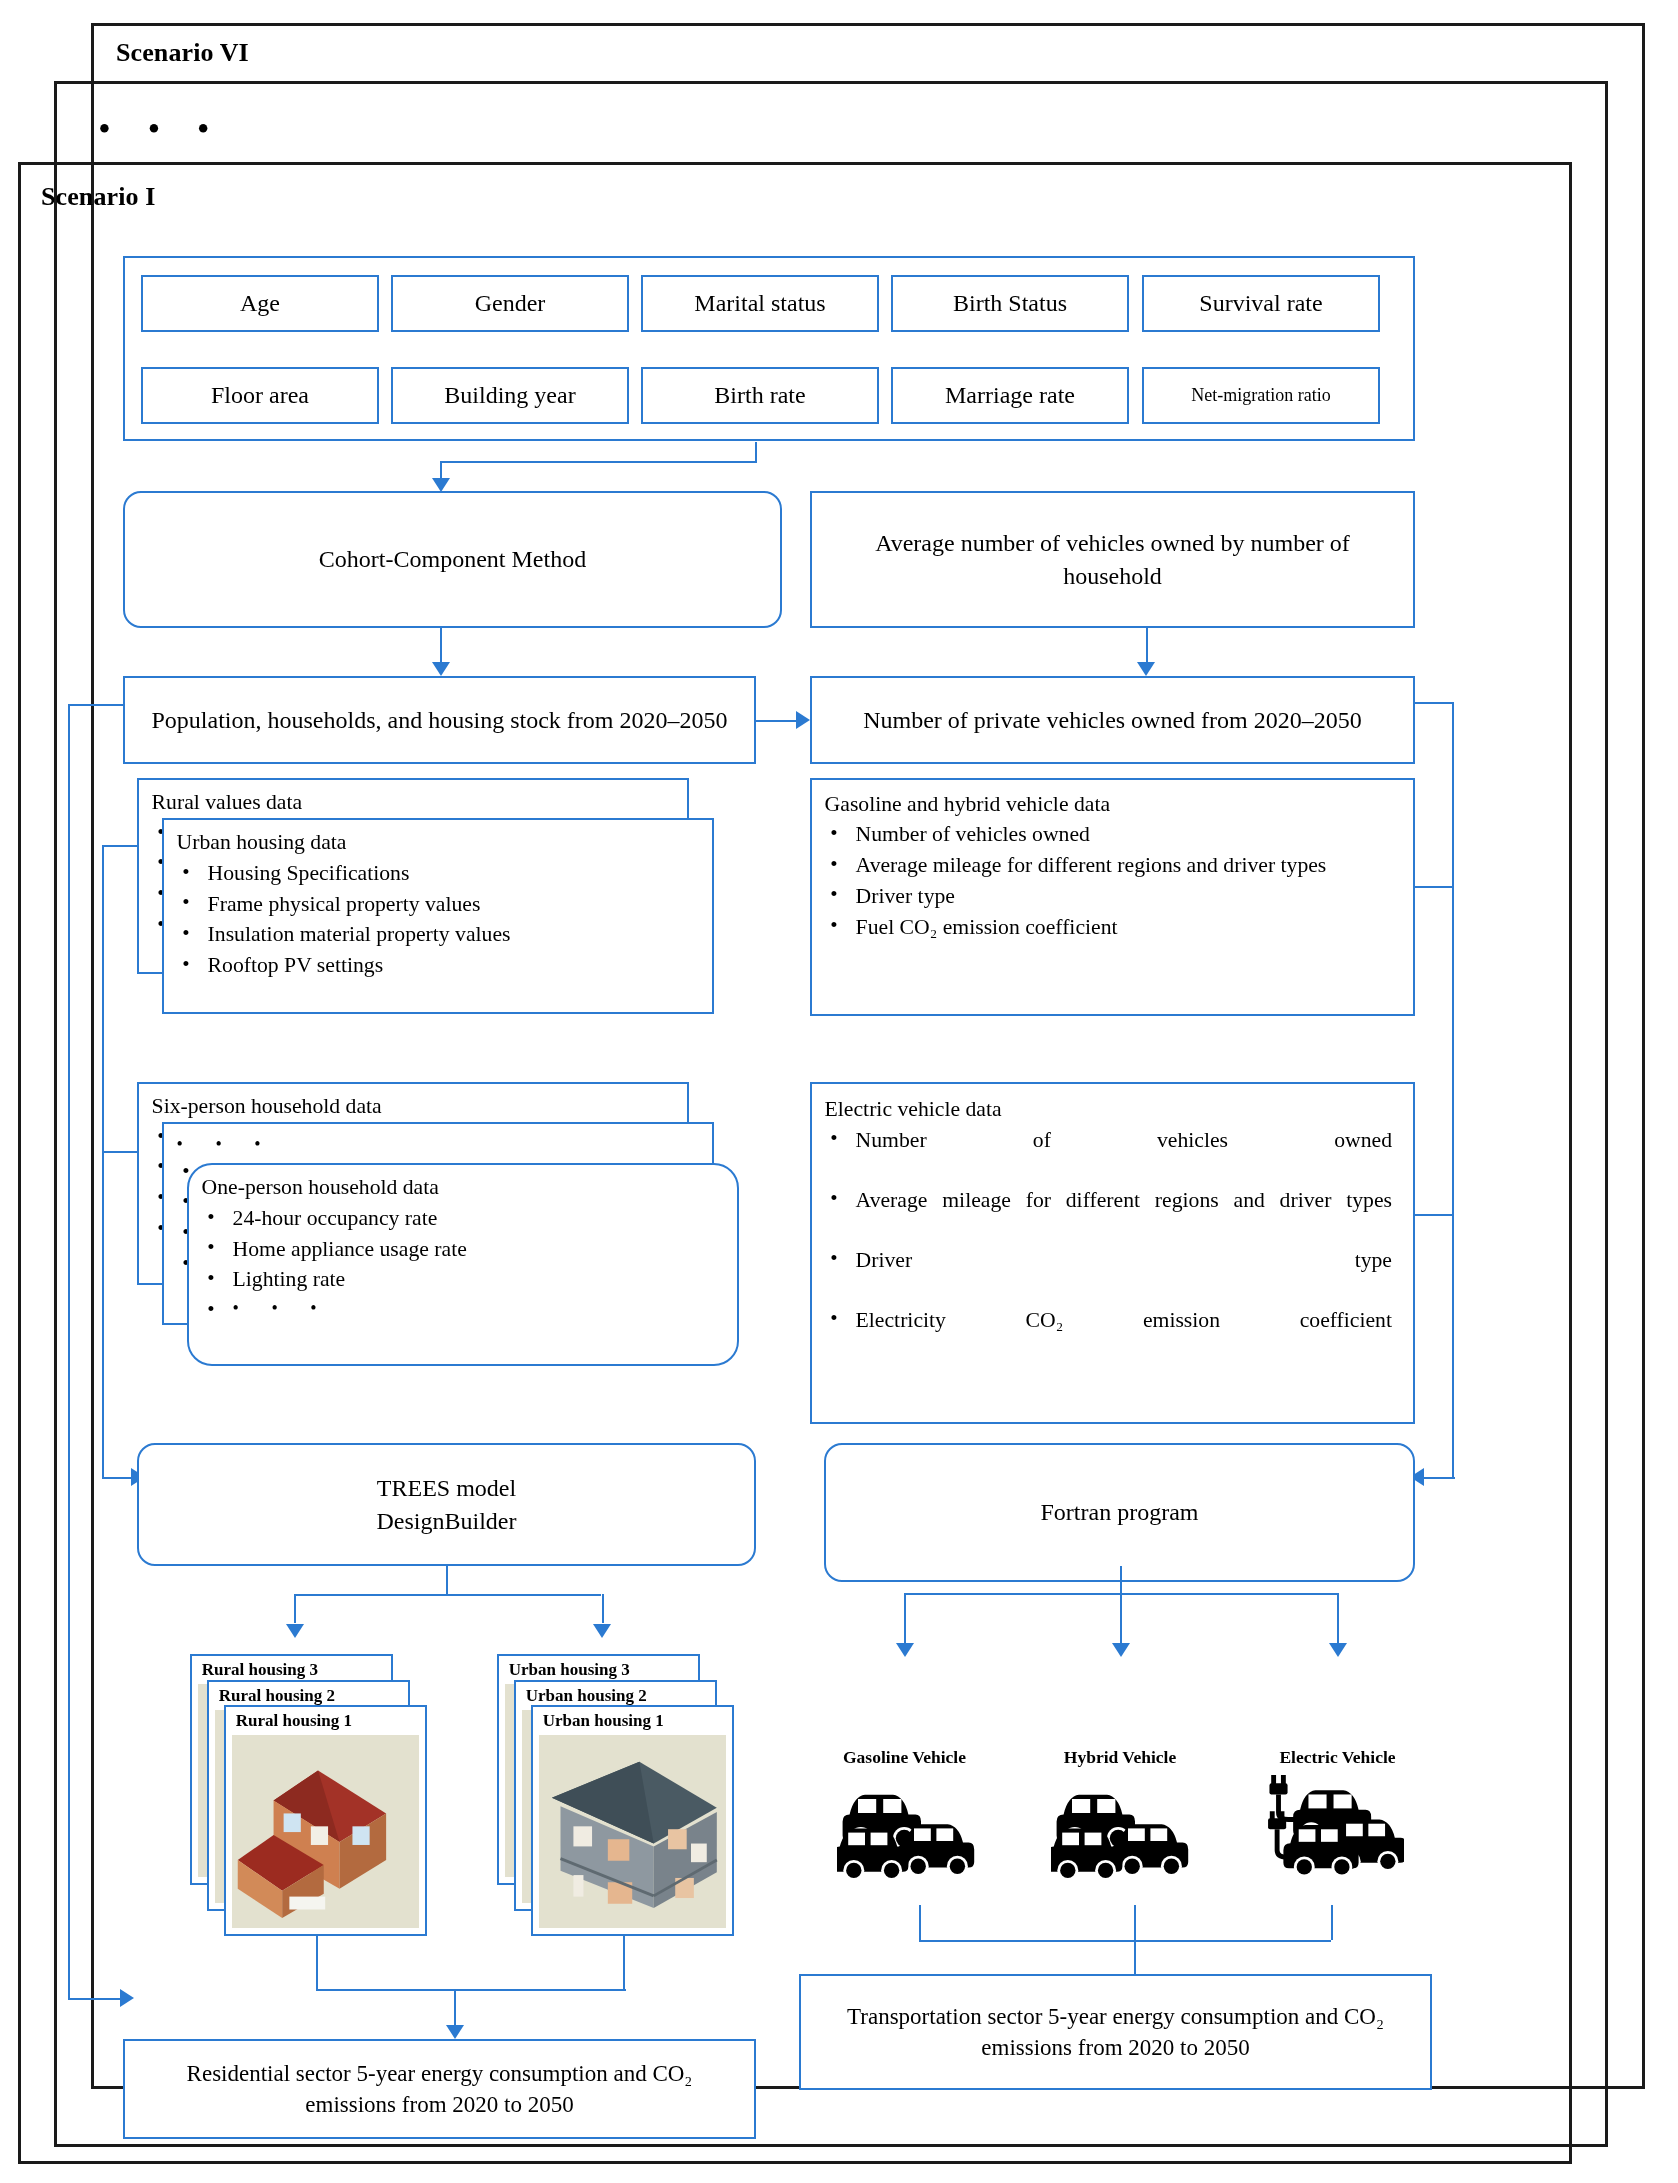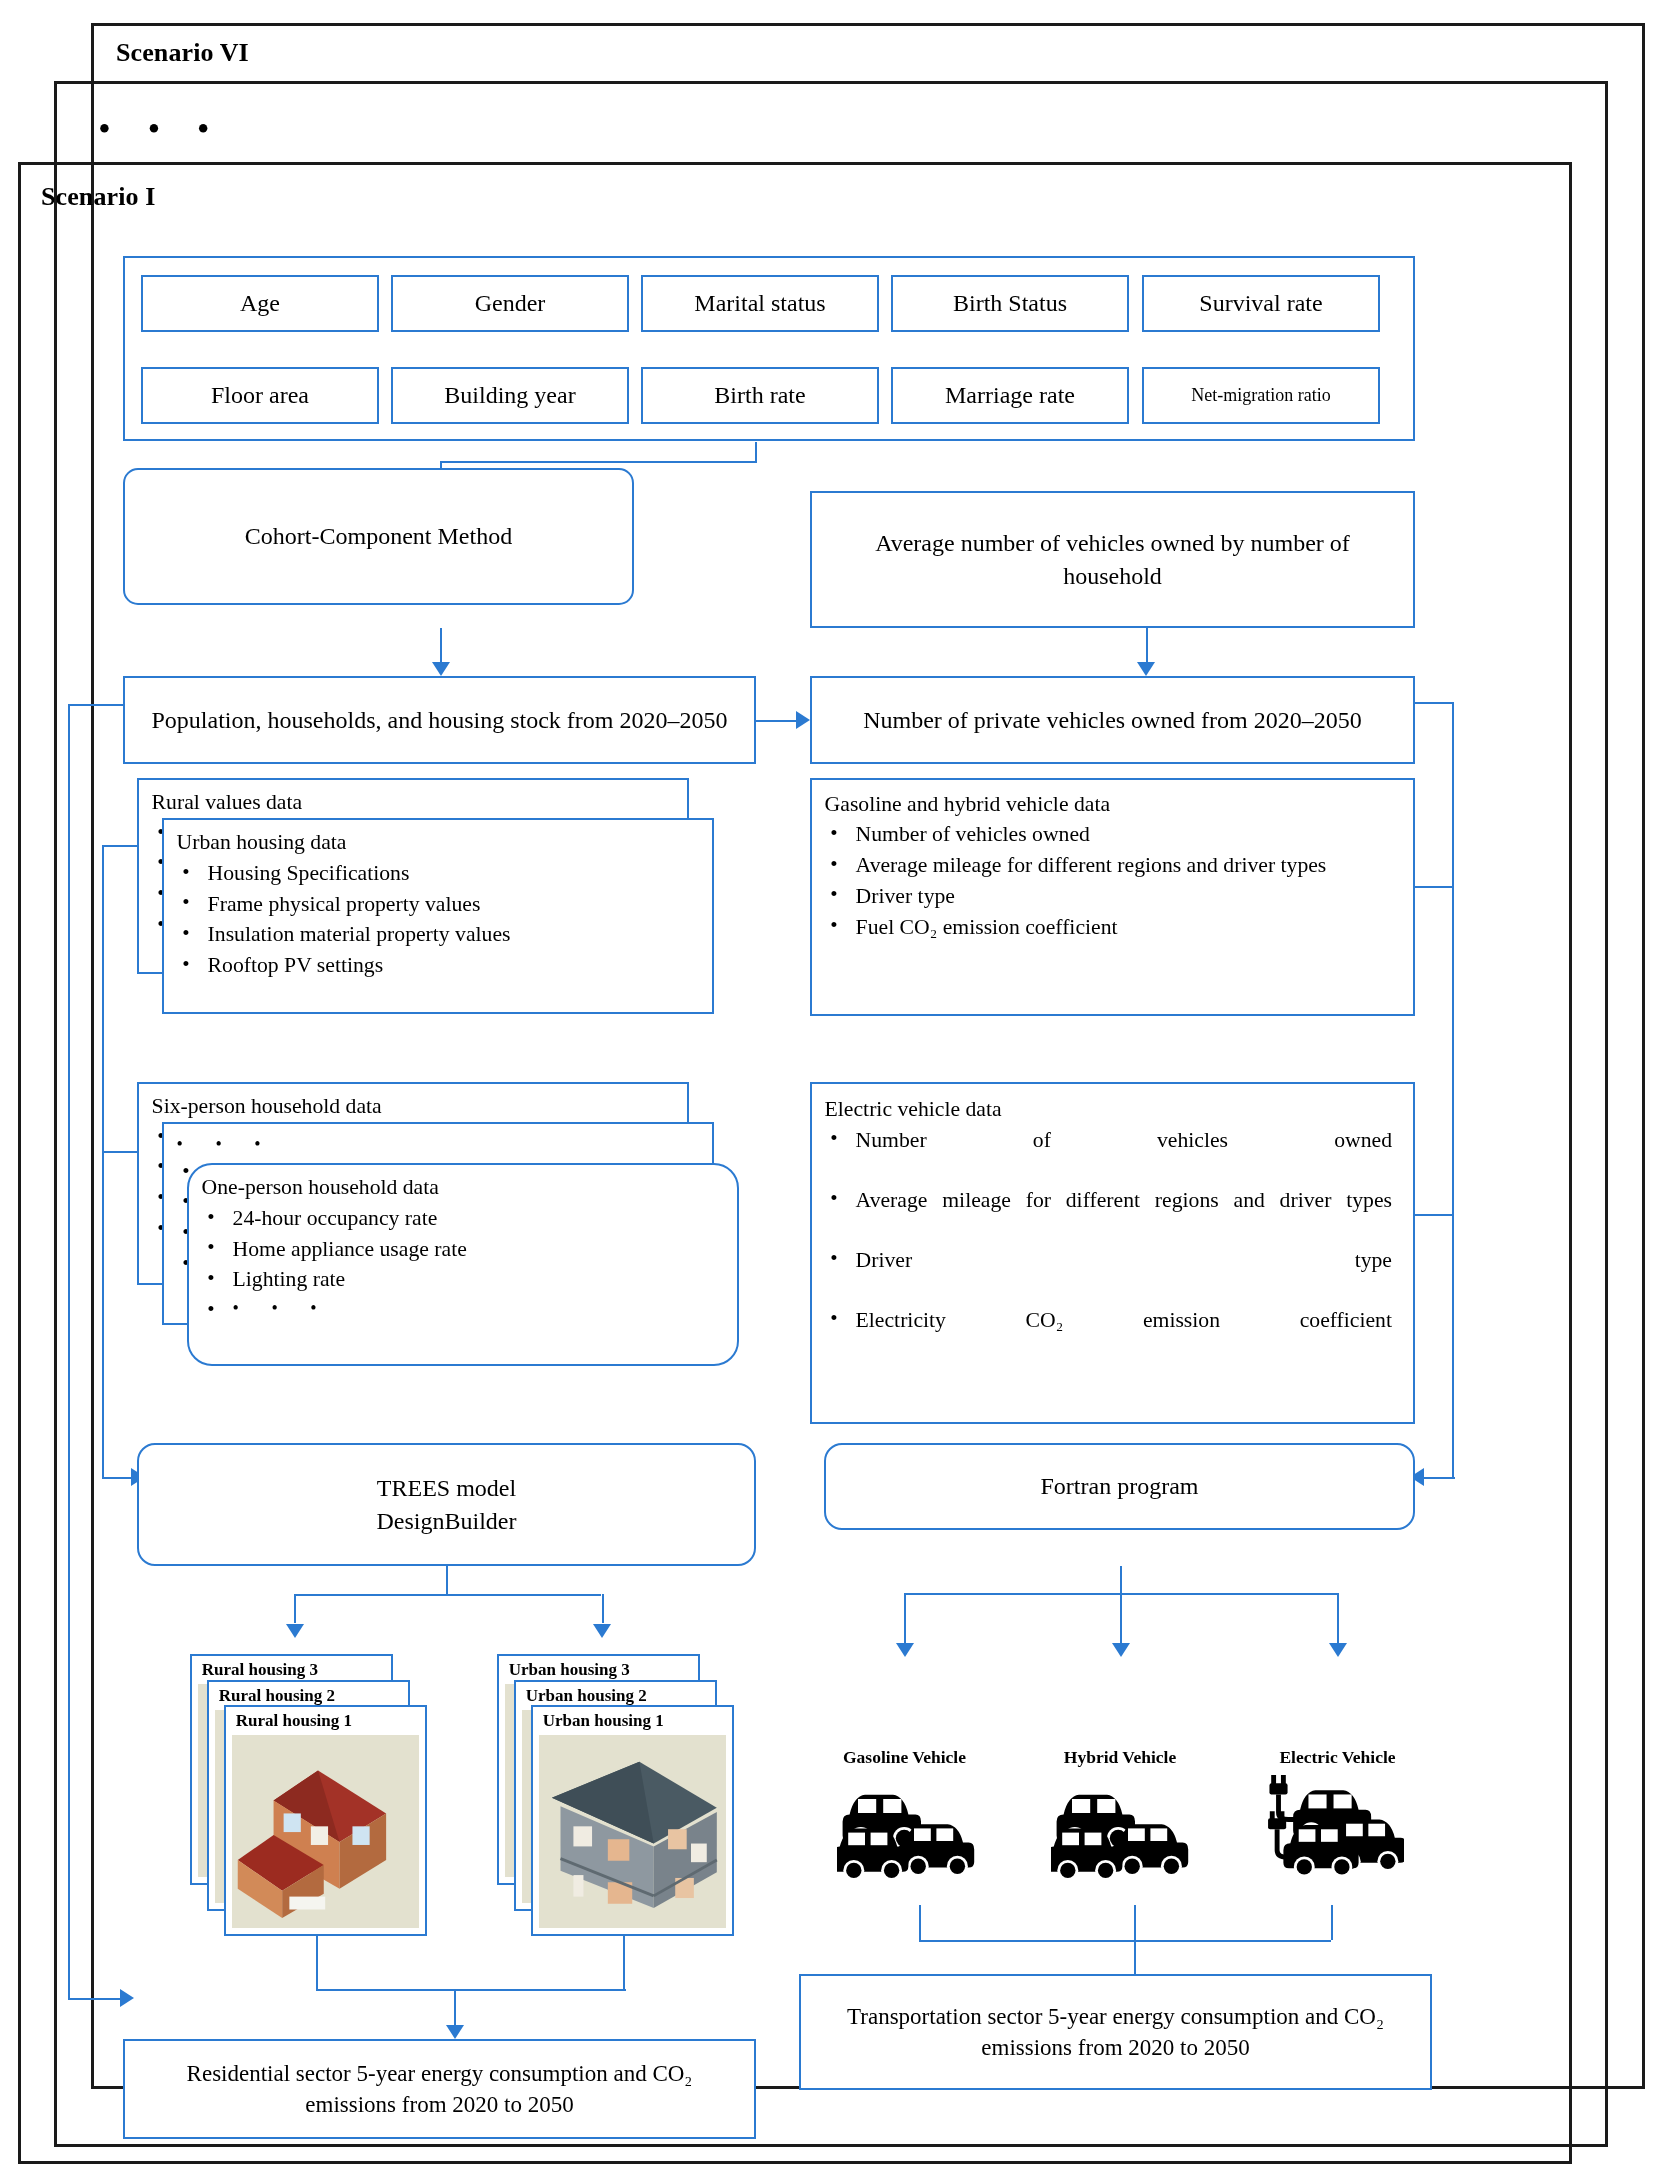--- a/index.html
+++ b/index.html
@@ -114,21 +114,21 @@
 </div>
 <div class="param-cell t26" style="left:1142px; top:367px; width:238px; height:57px;">
   <span>Net-migration ratio</span>
 </div>
 
 <div class="ln-v" style="left:755px; top:442px; height:19.6px;"></div>
 <div class="ln-h" style="left:440px; top:461px; width:317px;"></div>
 <div class="ln-v" style="left:440px; top:461px; height:17px;"></div>
 <div class="arw-d" style="left:432px; top:478px;"></div>
 
-<div class="bbox rounded t34" style="left:123px; top:468px; width:511px; height:137px;border-radius:15px;">
+<div class="bbox rounded t34" style="left:123px; top:491px; width:659px; height:137px;">
   <span>Cohort-Component Method</span>
 </div>
 <div class="bbox t34" style="left:810px; top:491px; width:605px; height:137px; padding:0 24px;">
   <span>Average number of vehicles owned by number of household</span>
 </div>
 
 <div class="ln-v" style="left:440px; top:628px; height:34px;"></div>
 <div class="arw-d" style="left:432px; top:662px;"></div>
 <div class="ln-v" style="left:1146px; top:628px; height:34px;"></div>
 <div class="arw-d" style="left:1137px; top:662px;"></div>
@@ -224,21 +224,21 @@
 <div class="ln-h" style="left:1414px; top:886px; width:38px;"></div>
 <div class="ln-h" style="left:1414px; top:1214px; width:38px;"></div>
 <div class="ln-v" style="left:1452px; top:702px; height:775px;"></div>
 <div class="ln-h" style="left:1424px; top:1477px; width:31px;"></div>
 <div class="arw-l" style="left:1410px; top:1468px;"></div>
 
 <div class="bbox rounded t34" style="left:137px; top:1443px; width:619px; height:123px; flex-direction:column;">
   <span>TREES model</span>
   <span>DesignBuilder</span>
 </div>
-<div class="bbox rounded t34" style="left:824px; top:1443px; width:591px; height:87px;">
+<div class="bbox rounded t34" style="left:824px; top:1443px; width:591px; height:139px;">
   <span>Fortran program</span>
 </div>
 
 <div class="ln-v" style="left:446px; top:1566px; height:28px;"></div>
 <div class="ln-h" style="left:294px; top:1594px; width:307px;"></div>
 <div class="ln-v" style="left:294px; top:1594px; height:29px;"></div>
 <div class="arw-d" style="left:286px; top:1624px;"></div>
 <div class="ln-v" style="left:602px; top:1594px; height:29px;"></div>
 <div class="arw-d" style="left:593px; top:1624px;"></div>
 

